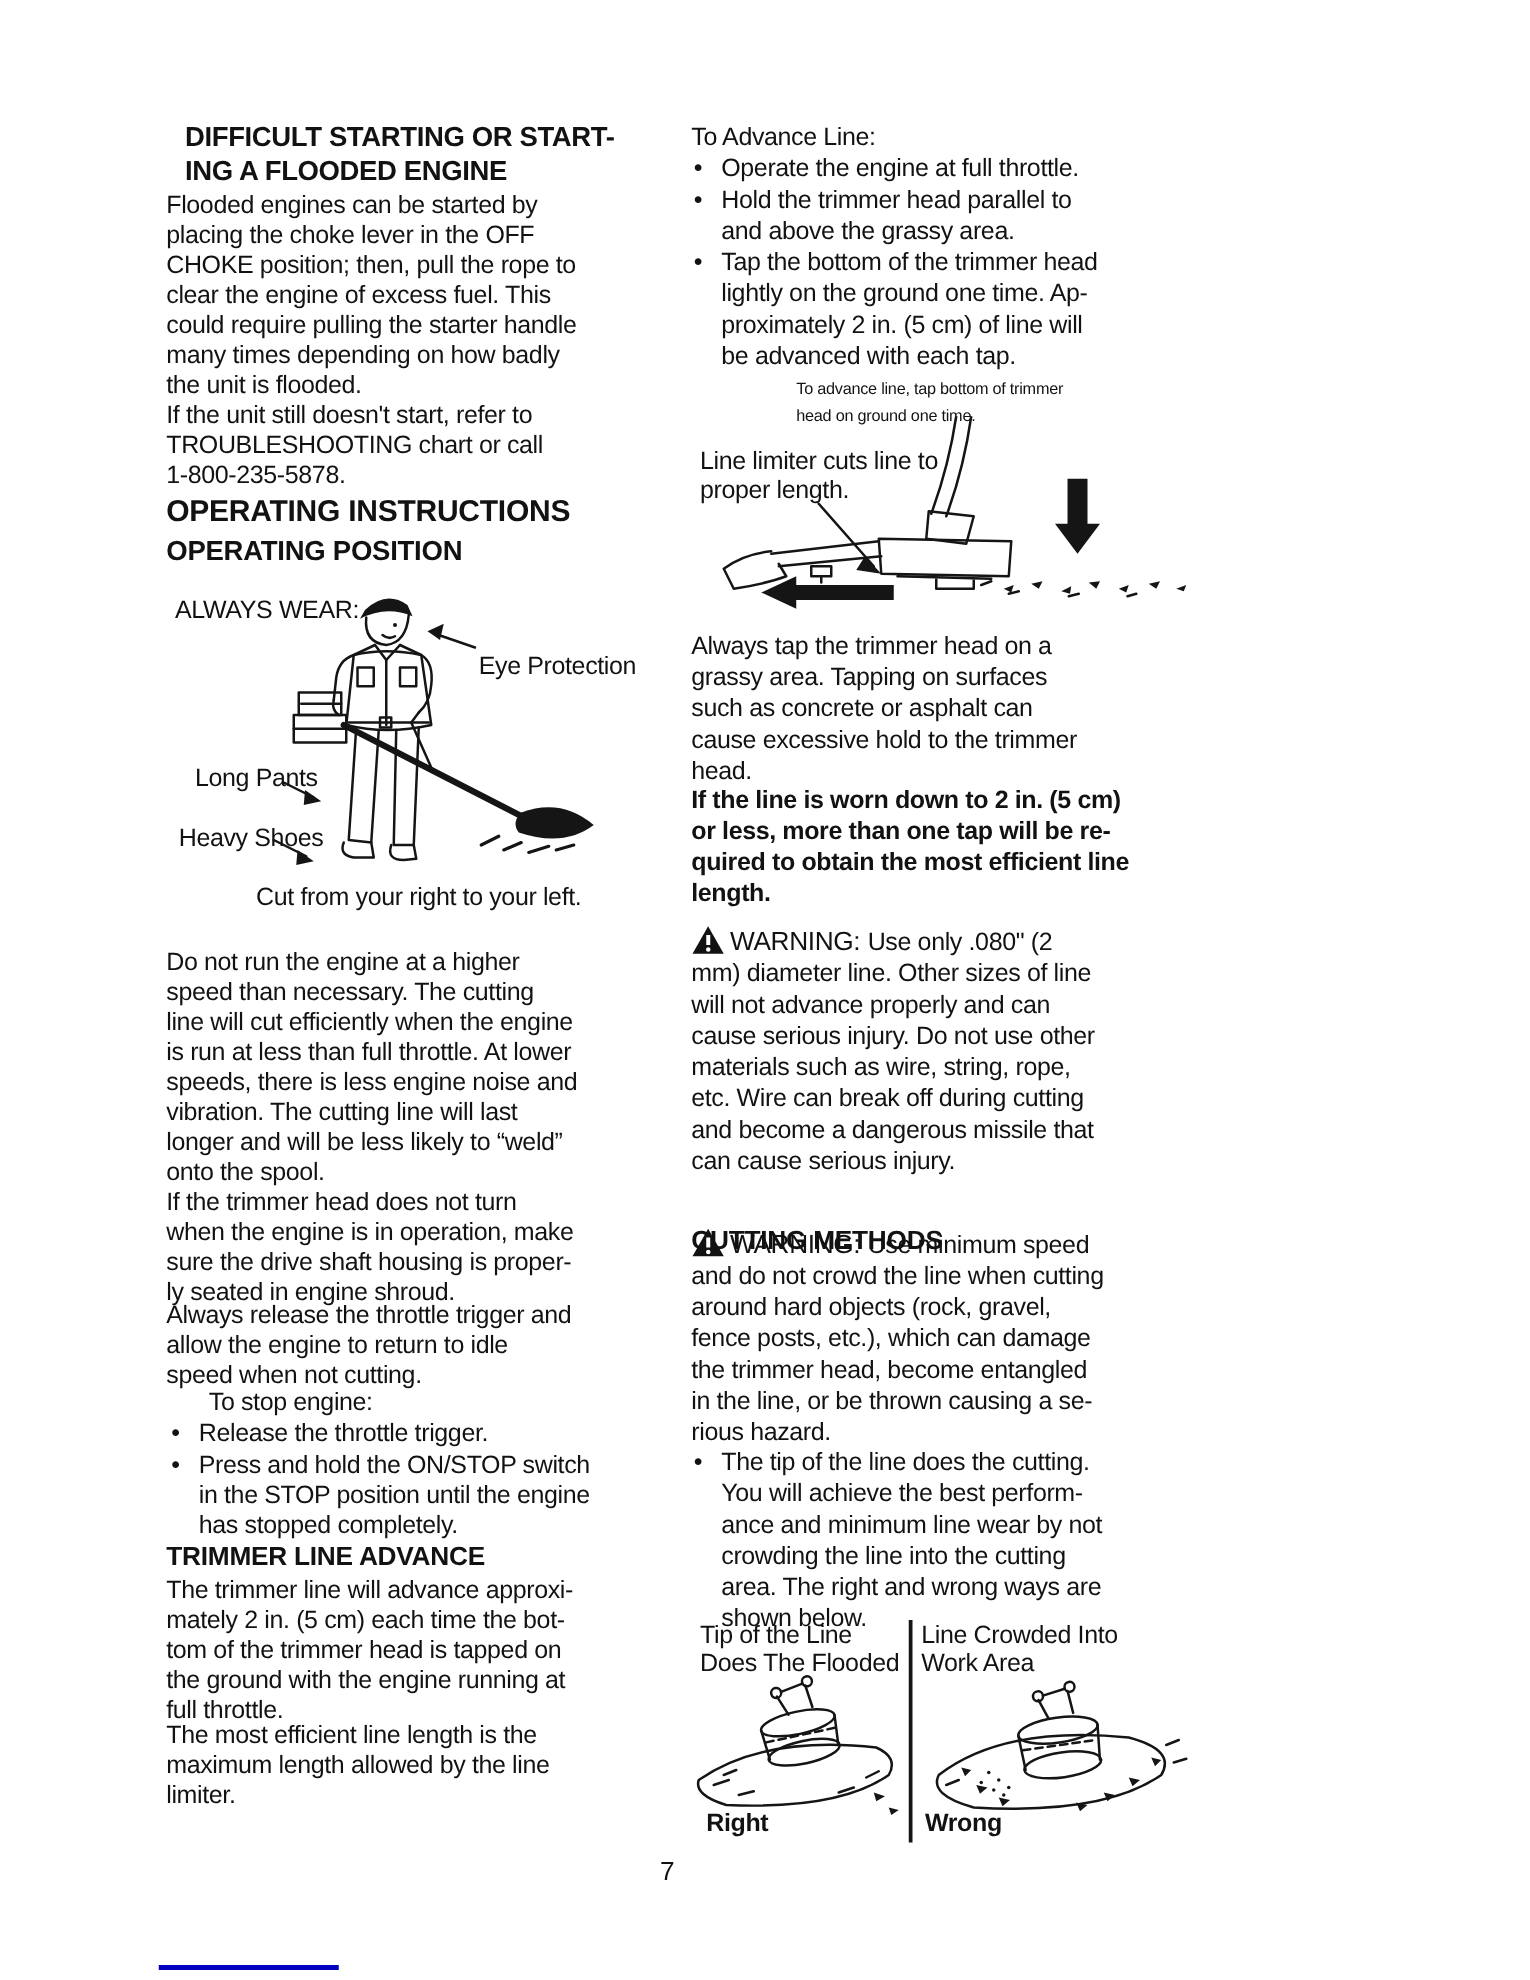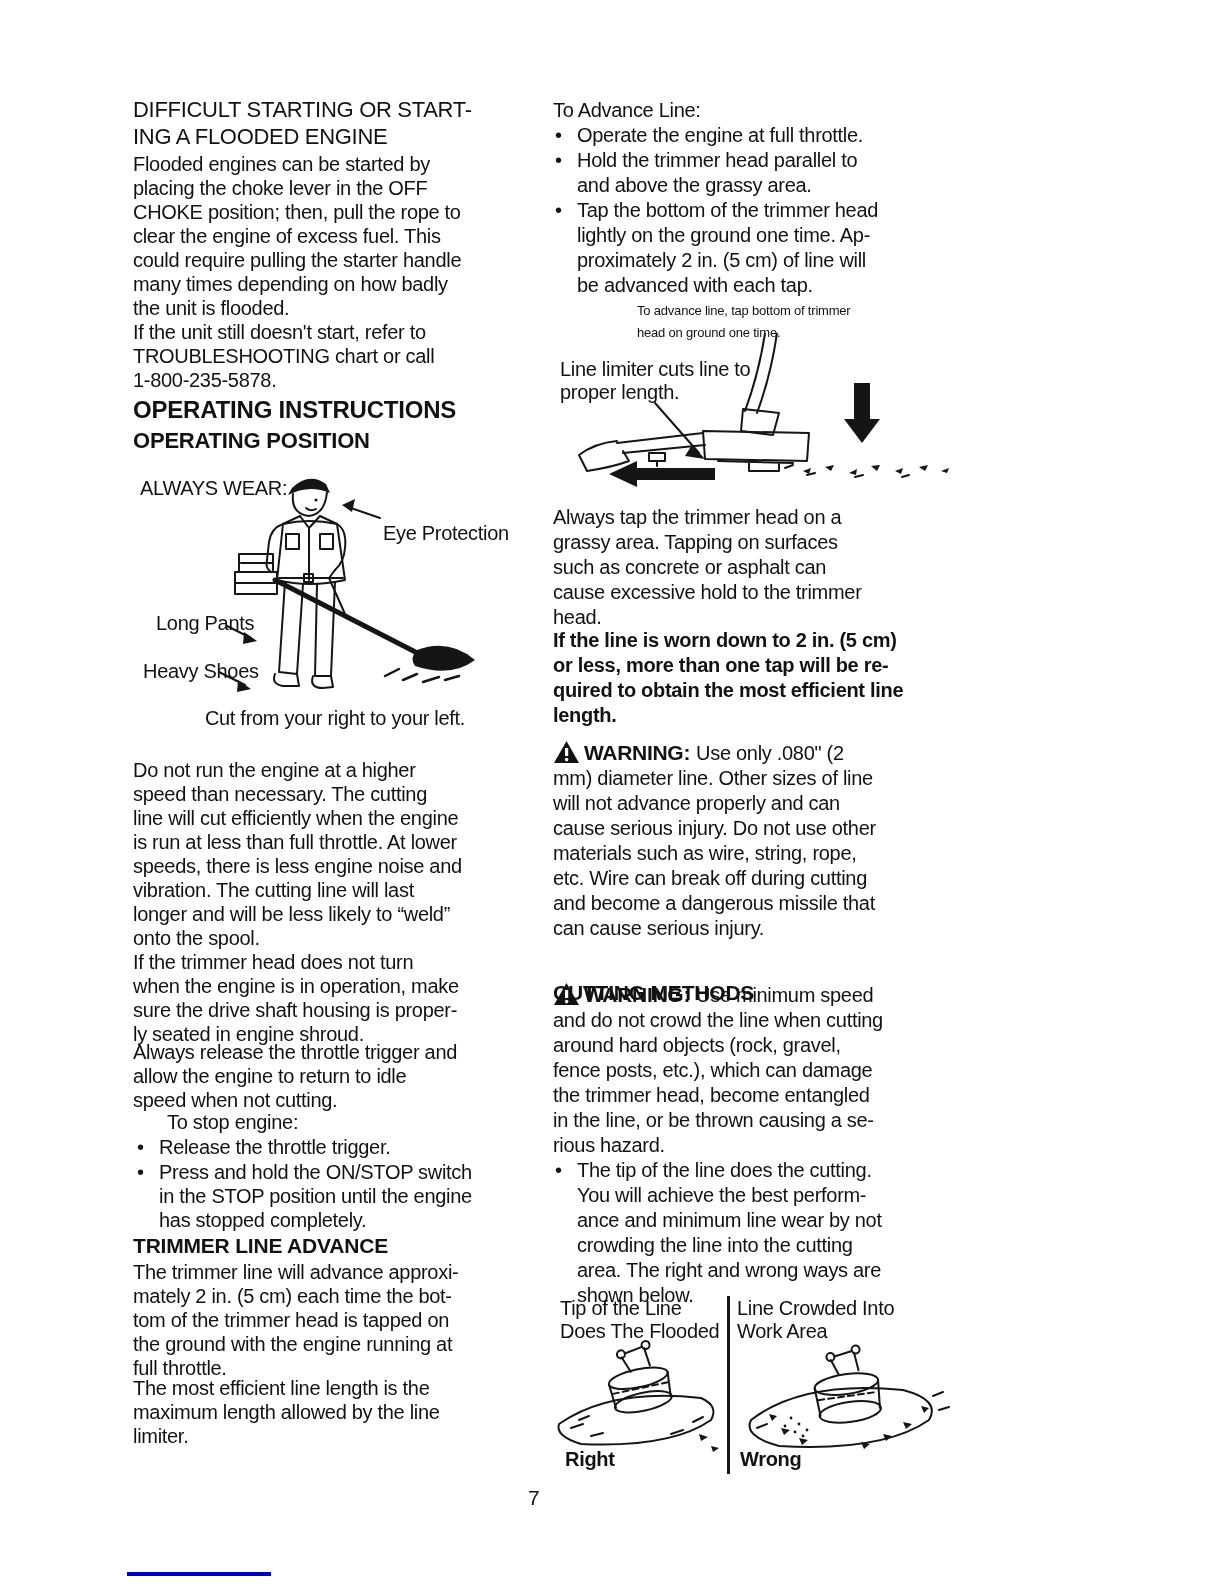--- a/index.html
+++ b/index.html
@@ -4,30 +4,30 @@
 <style>
   html,body{margin:0;padding:0;background:#ffffff;}
   .page{
     position:relative;width:1224px;height:1584px;background:#ffffff;
     font-family:"Liberation Sans",sans-serif;color:#121212;overflow:hidden;
   }
   .abs{position:absolute;}
   .pre{white-space:pre-line;}
   .body{font-size:20px;line-height:24px;letter-spacing:-0.3px;}
   .body25{font-size:20px;line-height:25px;letter-spacing:-0.3px;}
-  .h1{font-weight:normal;font-size:22px;line-height:27px;letter-spacing:-0.3px;}
+  .h1{font-weight:bold;font-size:22px;line-height:27px;letter-spacing:-0.3px;margin-left:15px;}
   .h2{font-weight:bold;font-size:24px;letter-spacing:-0.2px;}
   .h3{font-weight:bold;font-size:22px;letter-spacing:-0.2px;}
   .h4{font-weight:bold;font-size:21px;letter-spacing:-0.2px;}
   .small{font-size:13px;line-height:22px;letter-spacing:-0.2px;margin-left:39px;}
   .figlabel{font-size:20px;line-height:23px;letter-spacing:-0.3px;}
   .bold{font-weight:bold;}
   .bullet{display:flex;}
   .bullet .dot{width:22px;flex:0 0 22px;}
-  .wlabel{font-weight:bold;font-size:21px;margin:0 6px 0 4px;}
+  .wlabel{font-weight:normal;font-size:21px;margin:0 6px 0 4px;}
   .warn svg.wicon{vertical-align:-4px;}
   svg.line{stroke:#151515;fill:none;stroke-width:2;stroke-linecap:round;stroke-linejoin:round;}
   .divider{background:#151515;}
   .footline{background:#0000bf;}
 </style>
 </head>
 <body>
 
 <div class="page">
 

